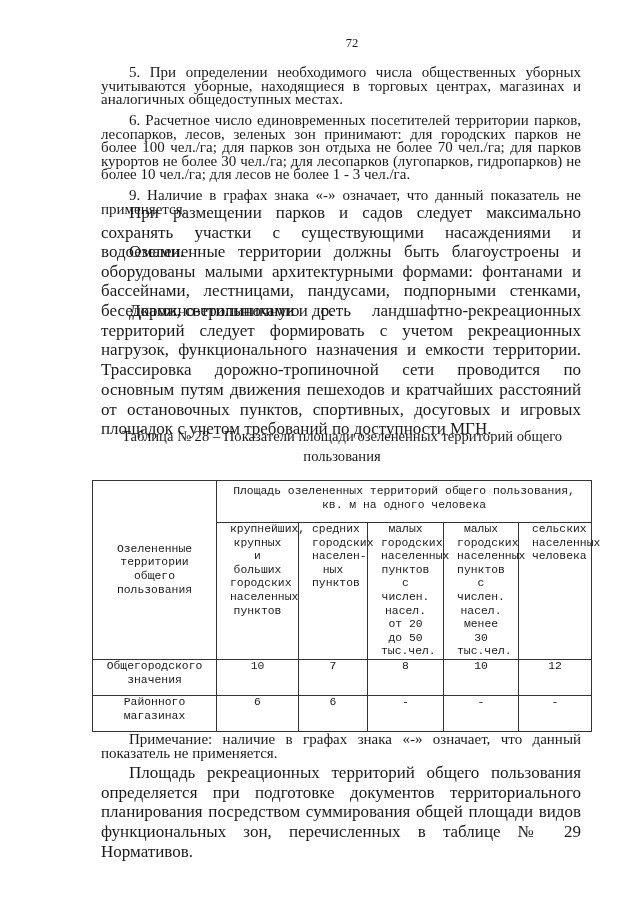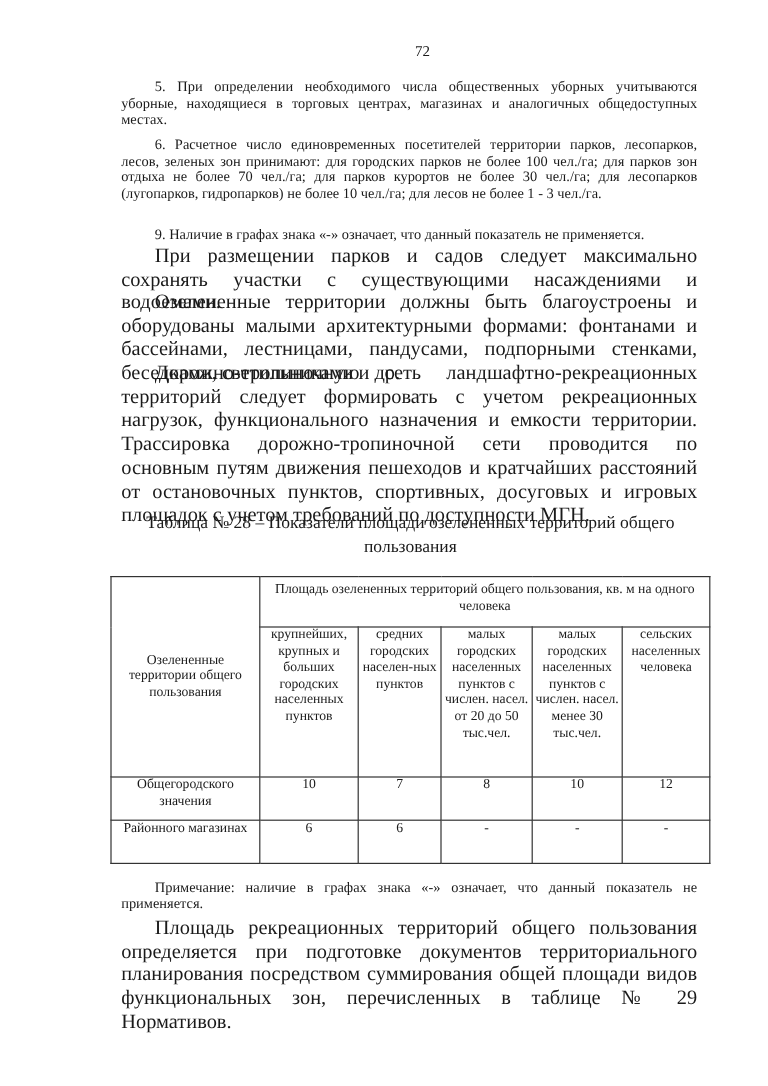--- a/index.html
+++ b/index.html
@@ -1,27 +1,27 @@
 <!DOCTYPE html>
 <html><head>
   <meta charset="utf-8">
   <style>
     html, body { margin: 0; padding: 0; background: #ffffff; }
     body { width: 640px; height: 905px; position: relative; overflow: hidden;
            font-family: "Liberation Serif", "DejaVu Serif", serif; color: #1a1a1a; }
     .page-number { position: absolute; top: 36px; left: 0; width: 640px; text-align: center; font-size: 12.5px; padding-left: 32px; }
     .p { position: absolute; left: 101px; width: 480px; text-align: justify; margin: 0; }
-    .small { font-size: 12px; line-height: 13.6px; }
+    .small { font-size: 15px; line-height: 13.6px; }
     .large { font-size: 17px; line-height: 19.7px; }
     .indent { text-indent: 28px; }
     .caption { position: absolute; left: 92px; width: 500px; top: 427px; text-align: center;
                font-size: 14.6px; line-height: 19.5px; margin: 0; }
     table.data { position: absolute; left: 92px; top: 480px; width: 499px; border-collapse: collapse;
                  font-size: 11.4px; line-height: 13.6px; table-layout: fixed; }
-    table.data td { border: 1px solid #333; text-align: center; vertical-align: top; padding: 0 1px; }
+    table.data td { border: 1px solid #333; text-align: center; vertical-align: top; padding: 0 13px; font-family: Liberation Mono, monospace; }
     table.data td.rowhead { vertical-align: middle; }
     .h-top td.span-head { height: 37px; padding-top: 4px; vertical-align: top; }
     .h-sub td { height: 124px; padding-top: 5px; }
     .row td { height: 35px; padding-top: 4px; margin-left: 24px; }
   </style>
 </head>
 <body>
 
 <div class="page-number">72</div>
 

